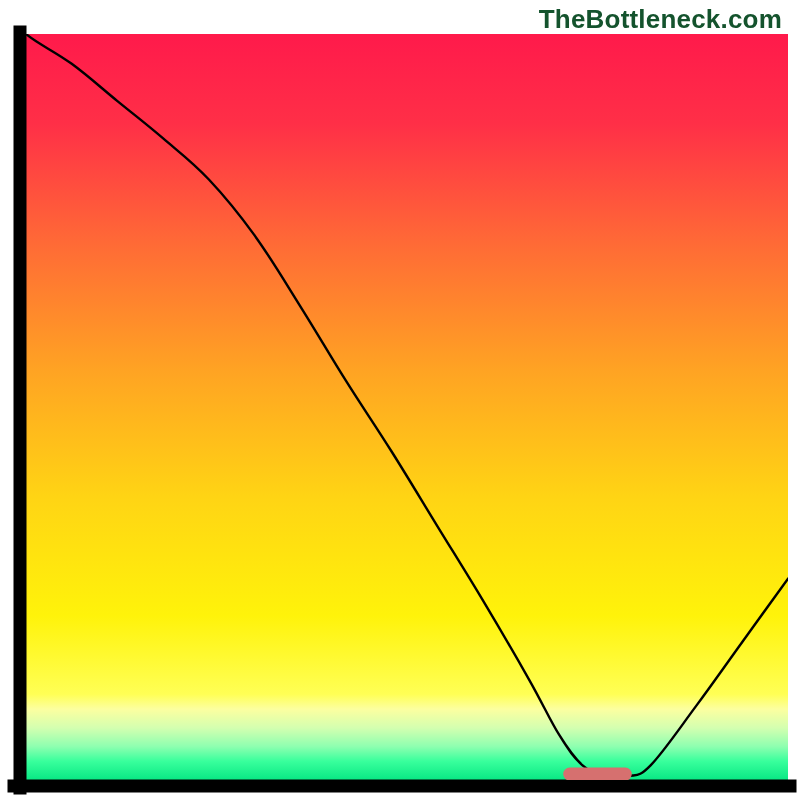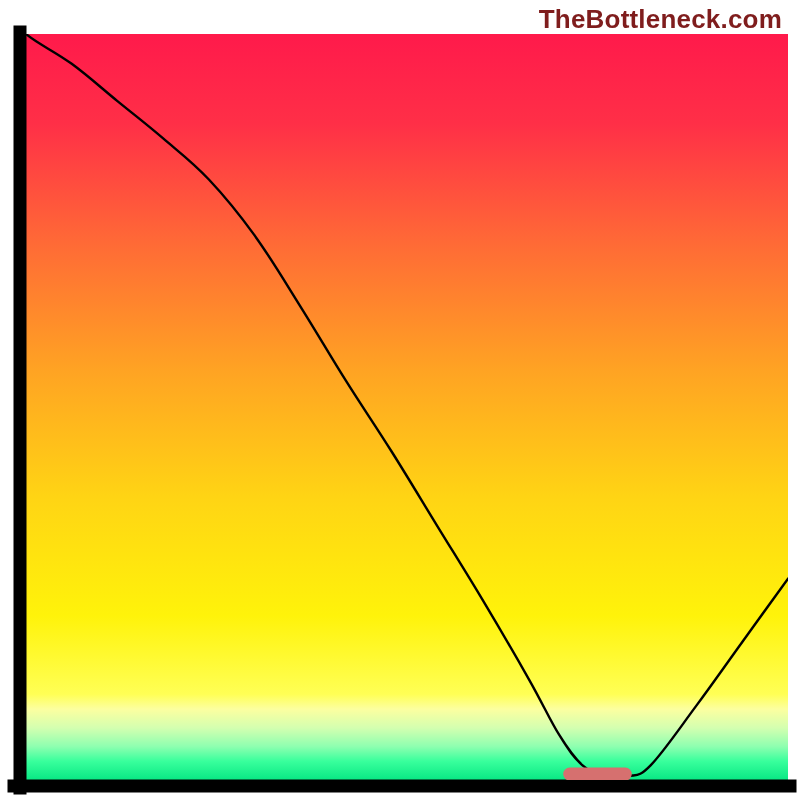--- a/index.html
+++ b/index.html
@@ -15,21 +15,21 @@
     position: relative;
     width: 800px;
     height: 800px;
   }
   .watermark {
     position: absolute;
     top: 4px;
     right: 18px;
     font-size: 26px;
     font-weight: 600;
-    color: #7f1d1d;
+    color: #14532d;
     letter-spacing: 0.2px;
     user-select: none;
   }
   svg.plot {
     position: absolute;
     left: 0;
     top: 0;
     width: 800px;
     height: 800px;
     display: block;

